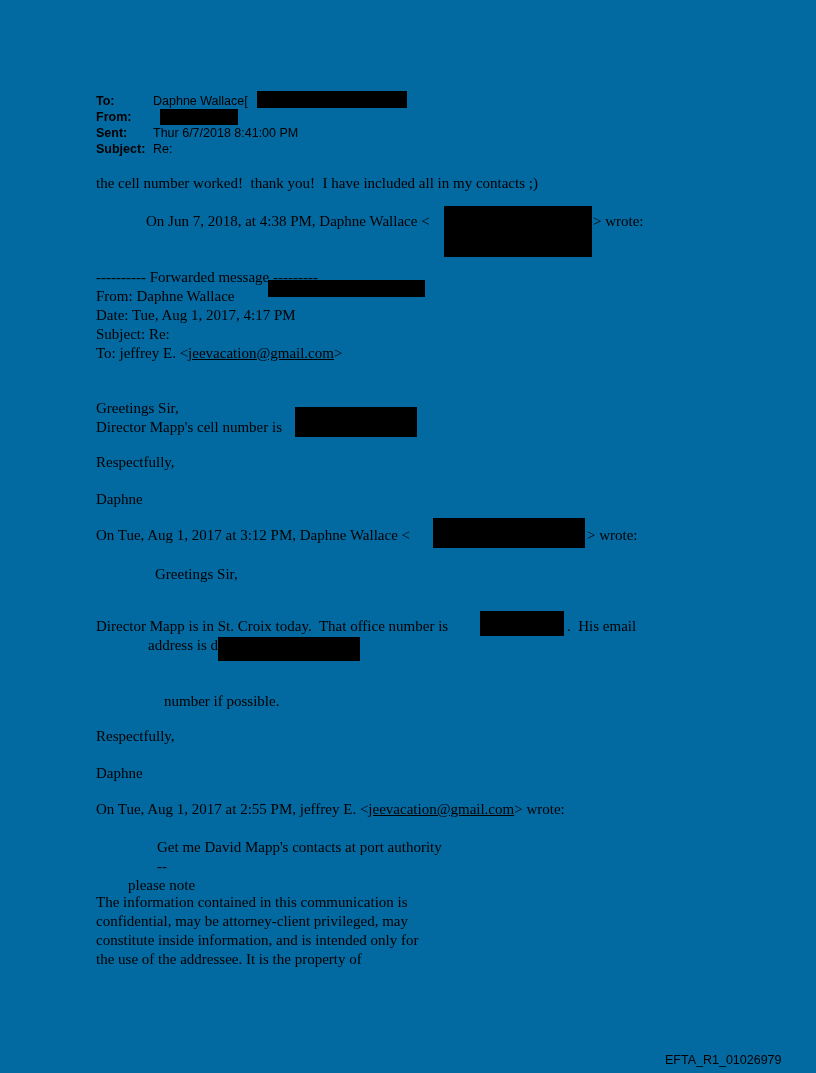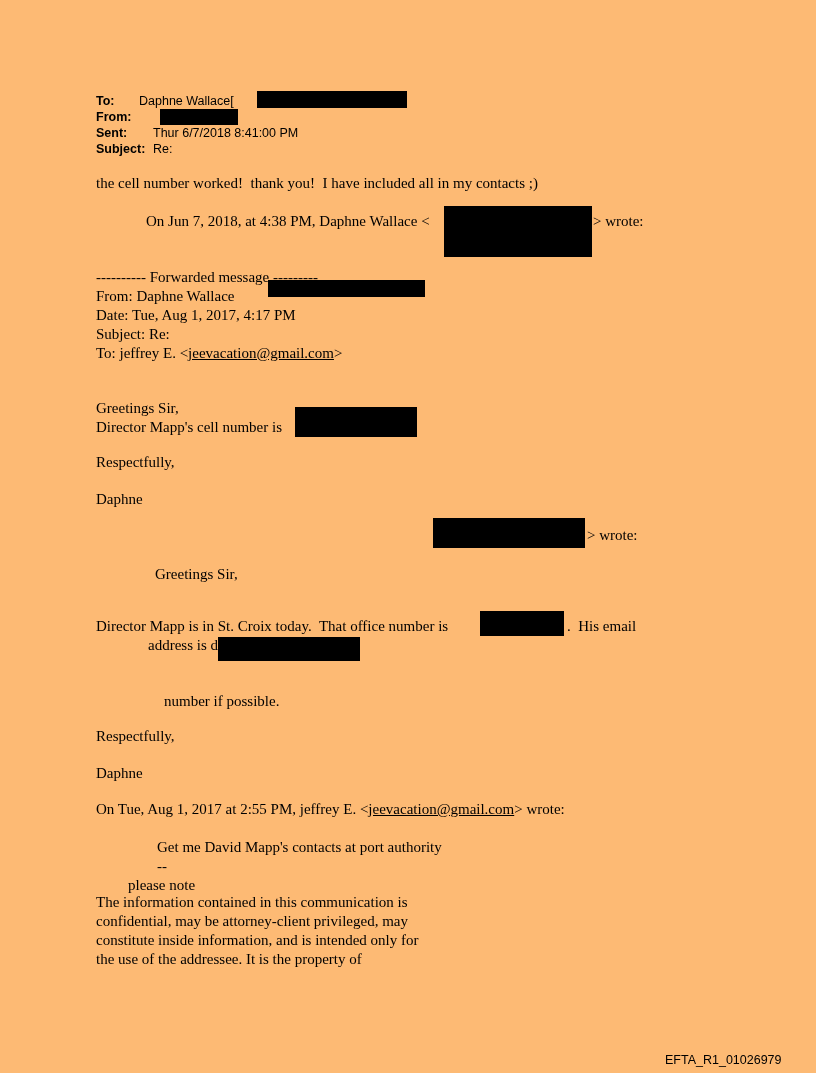--- a/index.html
+++ b/index.html
@@ -1,20 +1,20 @@
 <!DOCTYPE html>
 <html><head>
 <meta charset="utf-8">
 <style>
   html, body { margin: 0; padding: 0; background: #ffffff; }
   .page {
     position: relative;
     width: 816px;
     height: 1073px;
-    background: #fdba74;
+    background: #0369a1;
     overflow: hidden;
     font-family: "Liberation Serif", serif;
     color: #000000;
   }
   .line {
     position: absolute;
     white-space: pre;
     font: 15px/19px "Liberation Serif", serif;
     color: #000;
   }
@@ -41,21 +41,21 @@
     font: 12.5px/15px "Liberation Sans", sans-serif;
     color: #000;
   }
 </style>
 </head>
 <body>
 
 <div class="page">
 
   <span class="hdr-label" style="left:96px;top:93px">To:</span>
-  <span class="hdr-value" style="left:139px;top:93px">Daphne Wallace[</span>
+  <span class="hdr-value" style="left:153px;top:93px">Daphne Wallace[</span>
   <div class="redact" style="left:257px;top:91px;width:150px;height:17px"></div>
 
   <span class="hdr-label" style="left:96px;top:109px">From:</span>
   <div class="redact" style="left:160px;top:109px;width:78px;height:16px"></div>
 
   <span class="hdr-label" style="left:96px;top:125px">Sent:</span>
   <span class="hdr-value" style="left:153px;top:125px">Thur 6/7/2018 8:41:00 PM</span>
 
   <span class="hdr-label" style="left:96px;top:141px">Subject:</span>
   <span class="hdr-value" style="left:153px;top:141px">Re:</span>
@@ -73,20 +73,21 @@
   <span class="line" style="left:96px;top:325px">Subject: Re:</span>
   <span class="line" style="left:96px;top:344px"><span>To: jeffrey E. &lt;</span><span class="link">jeevacation@gmail.com</span><span>&gt;</span></span>
 
   <span class="line" style="left:96px;top:399px">Greetings Sir,</span>
   <span class="line" style="left:96px;top:418px">Director Mapp's cell number is </span>
   <div class="redact" style="left:295px;top:407px;width:122px;height:30px"></div>
 
   <span class="line" style="left:96px;top:453px">Respectfully,</span>
   <span class="line" style="left:96px;top:490px">Daphne</span>
 
+  <span class="line" style="left:96px;top:526px">On Tue, Aug 1, 2017 at 3:12 PM, Daphne Wallace &lt;</span>
   <div class="redact" style="left:433px;top:518px;width:152px;height:30px"></div>
   <span class="line" style="left:587px;top:526px">&gt; wrote:</span>
 
   <span class="line" style="left:155px;top:565px">Greetings Sir,</span>
 
   <span class="line" style="left:96px;top:617px">Director Mapp is in St. Croix today.  That office number is </span>
   <div class="redact" style="left:480px;top:611px;width:84px;height:25px"></div>
   <span class="line" style="left:567px;top:617px">.  His email</span>
   <span class="line" style="left:148px;top:636px"><span>address is </span><span>d</span></span>
   <div class="redact" style="left:218px;top:637px;width:142px;height:24px"></div>

